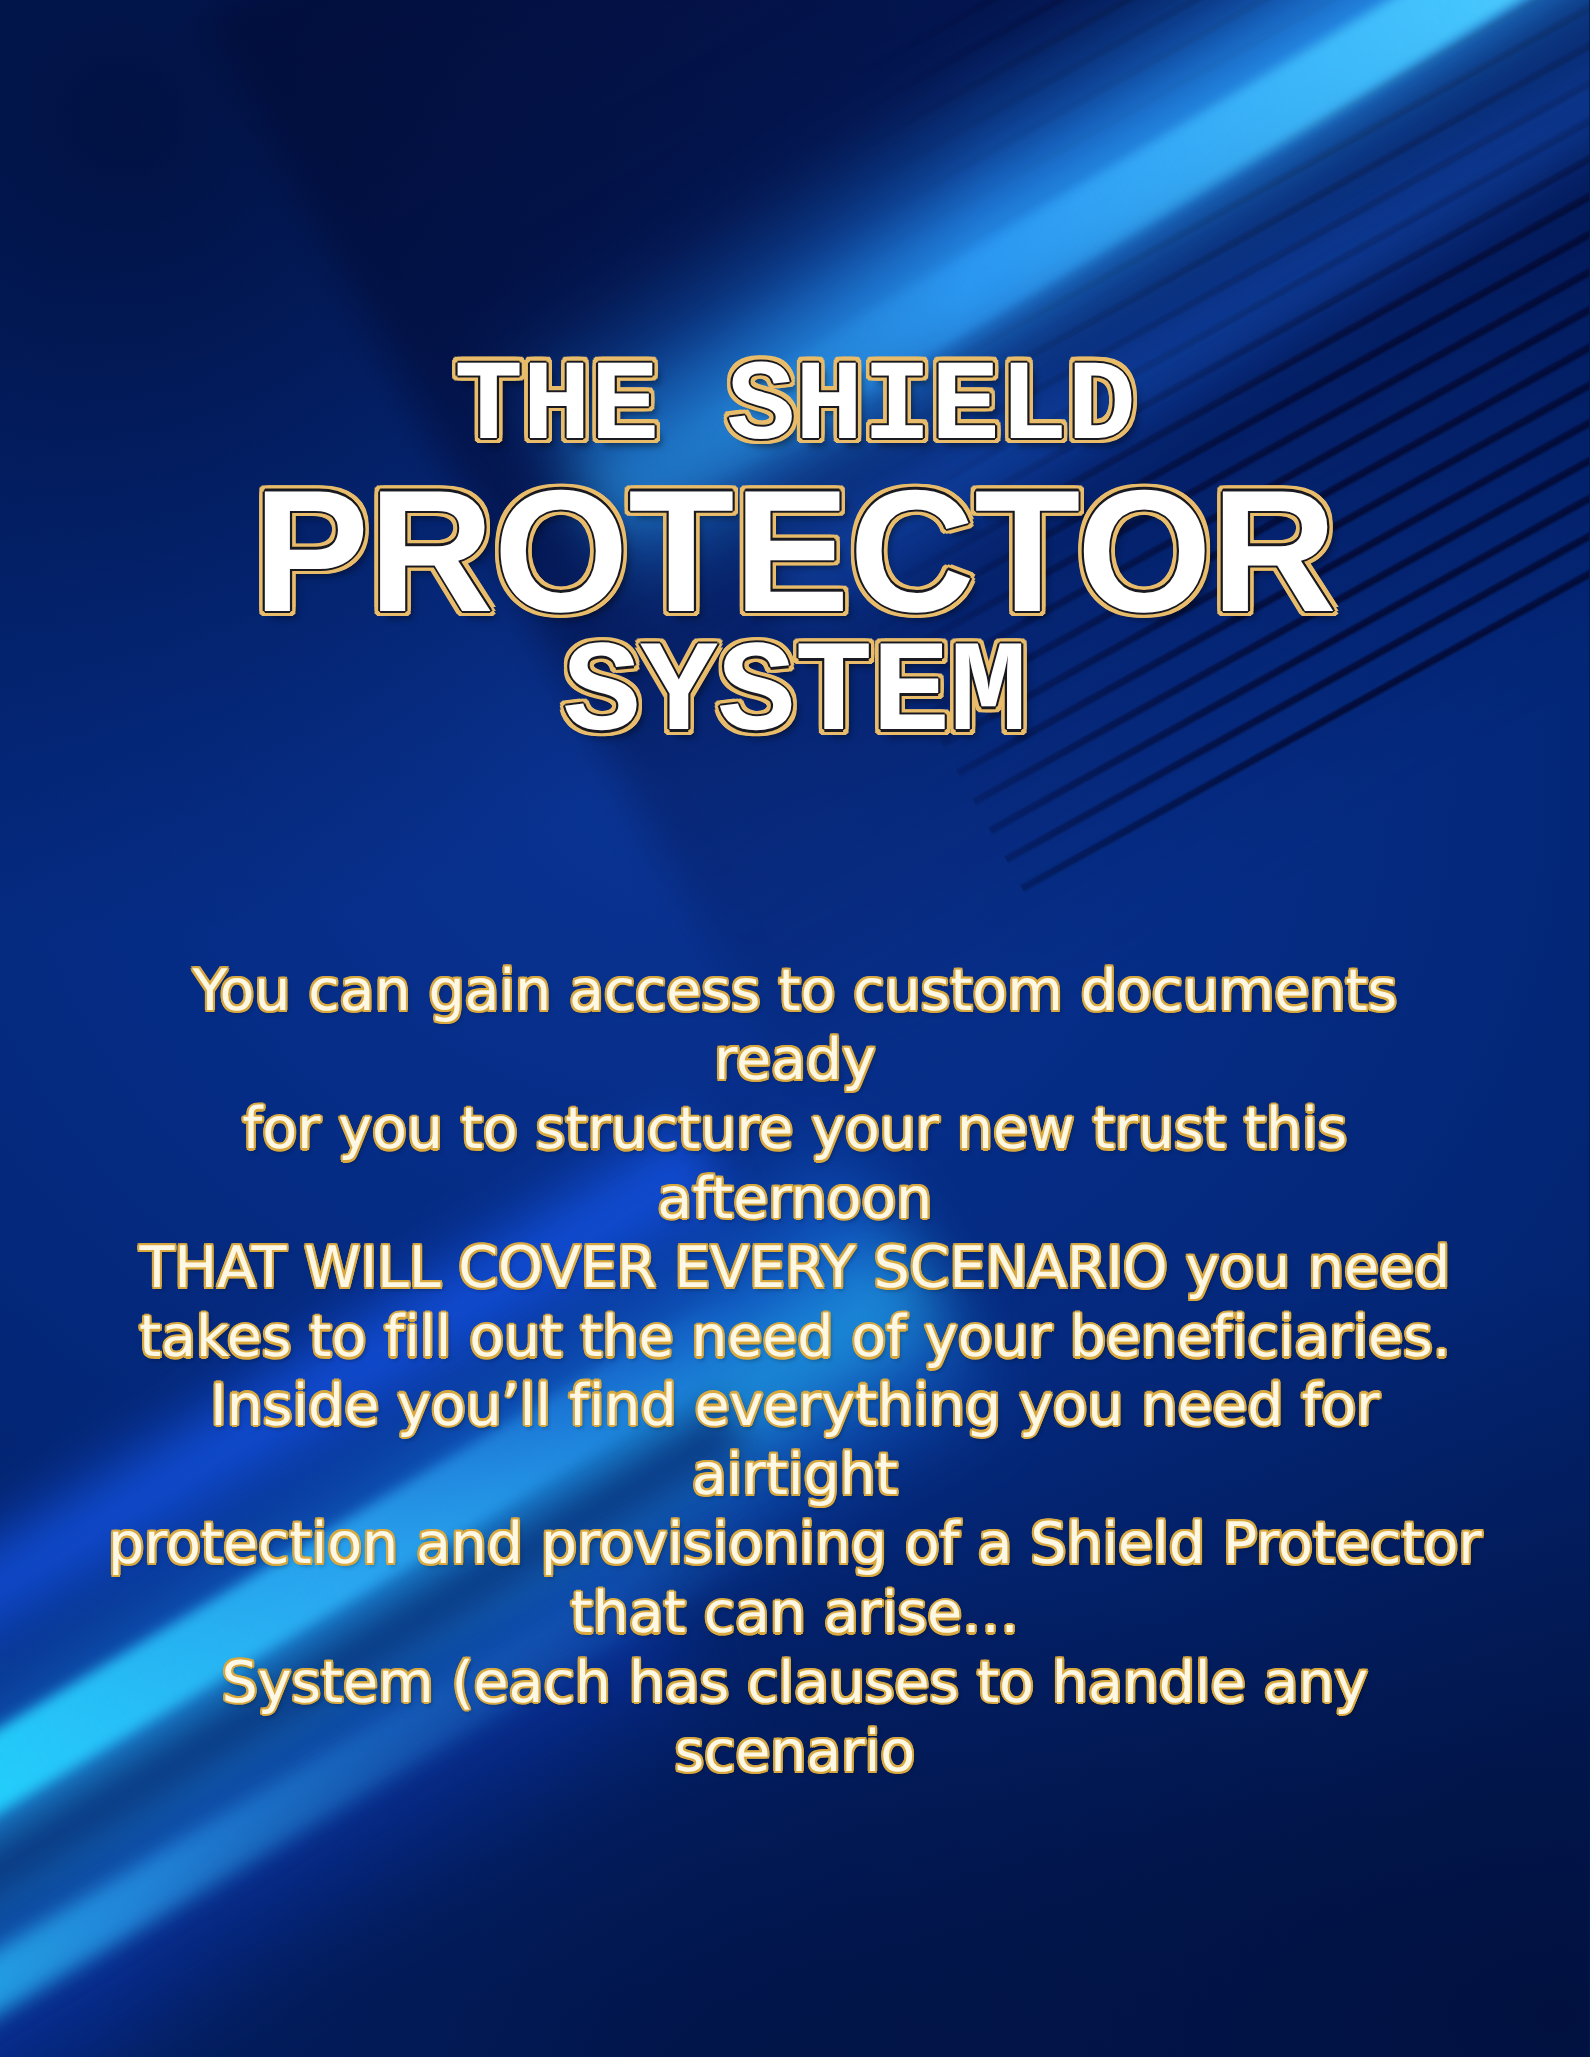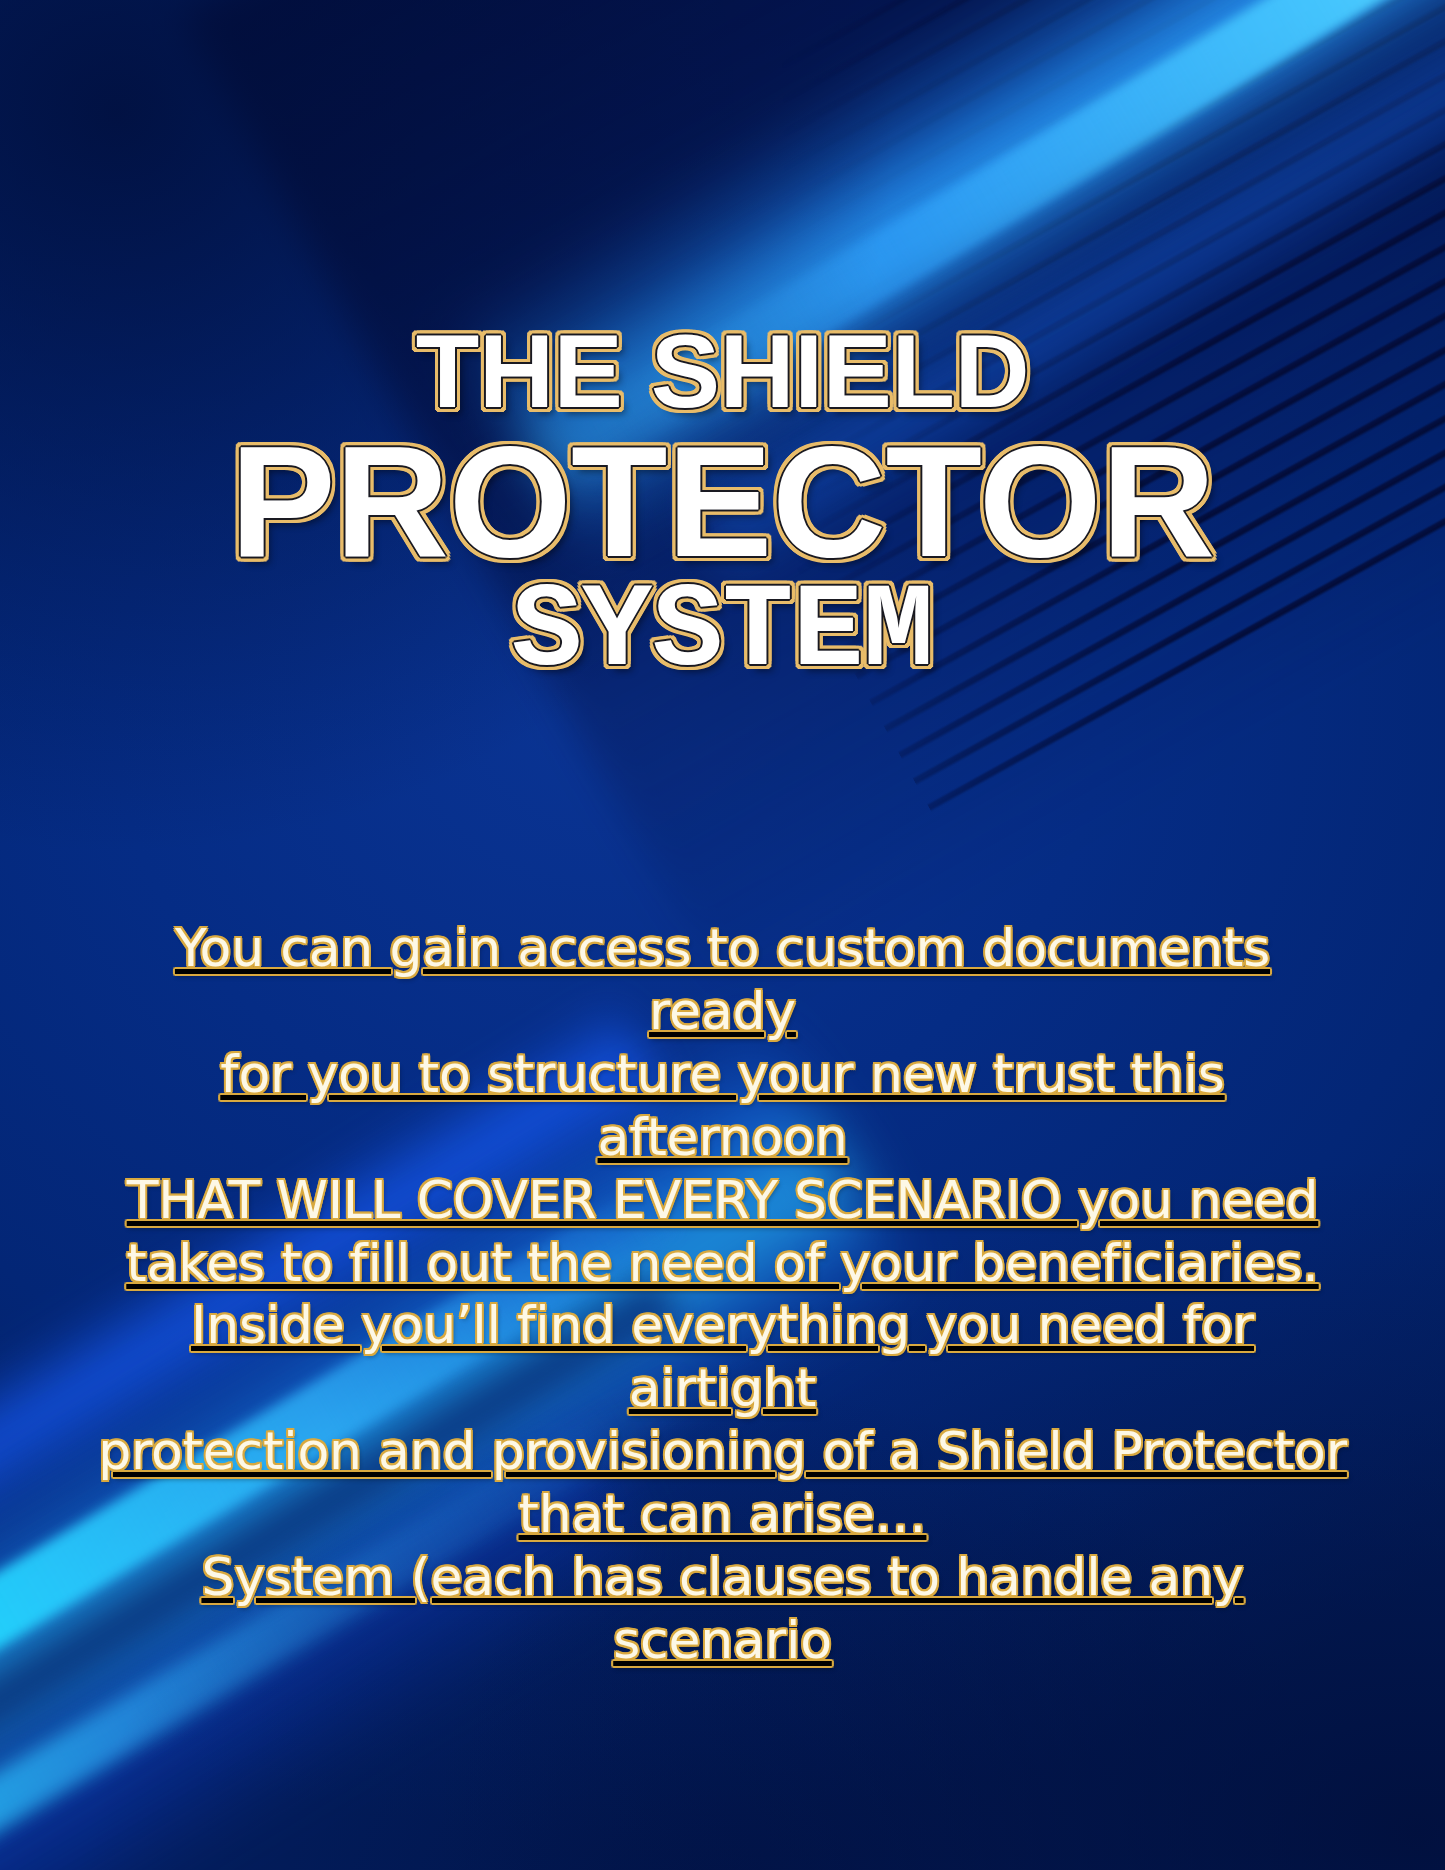--- a/index.html
+++ b/index.html
@@ -266,32 +266,31 @@
       -4px  4px 0 #e8bc6a,  4px  4px 0 #e8bc6a,
       -5px  0   0 #e8bc6a,  5px  0   0 #e8bc6a,
        0   -5px 0 #e8bc6a,  0    5px 0 #e8bc6a,
       -5px -3px 0 #e8bc6a,  5px -3px 0 #e8bc6a,
       -5px  3px 0 #e8bc6a,  5px  3px 0 #e8bc6a,
       -3px -5px 0 #e8bc6a,  3px -5px 0 #e8bc6a,
       -3px  5px 0 #e8bc6a,  3px  5px 0 #e8bc6a,
        6px  7px 7px rgba(0,0,0,0.45);
   }
 
-  .title-line-1 { font-size: 104px; }
+  .title-line-1 { font-size: 104px; font-family: Liberation Mono, monospace; }
   .title-line-2 { font-size: 158px; margin-top: 4px; }
   .title-line-3 { font-size: 118px; margin-top: -2px; font-family: Liberation Mono, monospace; }
 
   
   .body-block {
     position: absolute;
-    top: 865px;
+    top: 818px;
     left: 96px;
     width: 1253px;
     text-align: center;
-    text-decoration: underline;
   }
 
   .body-text {
     font-family: "DejaVu Sans", sans-serif;
     font-size: 52px;
     font-weight: 400;
     line-height: 1.21;
     color: #fdf8e6;
     letter-spacing: -0.2px;
     text-shadow:

